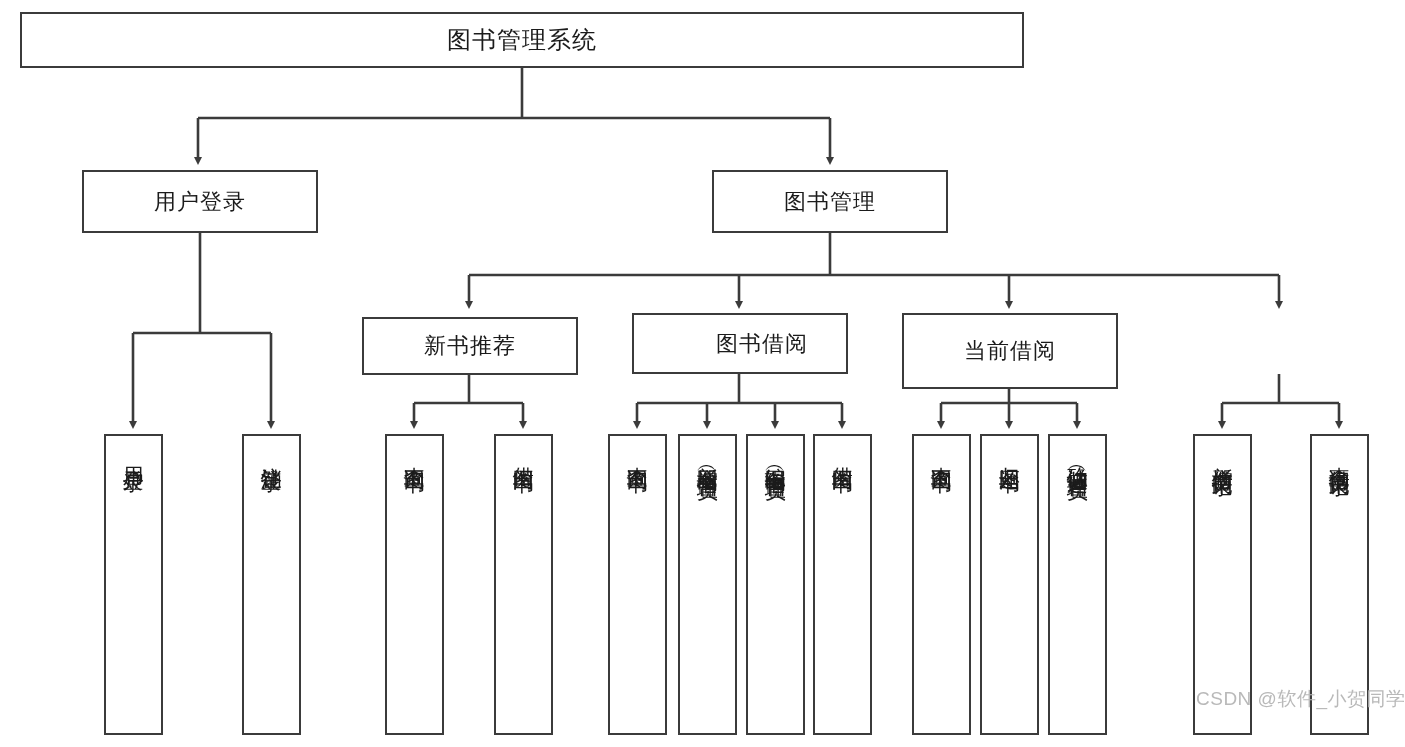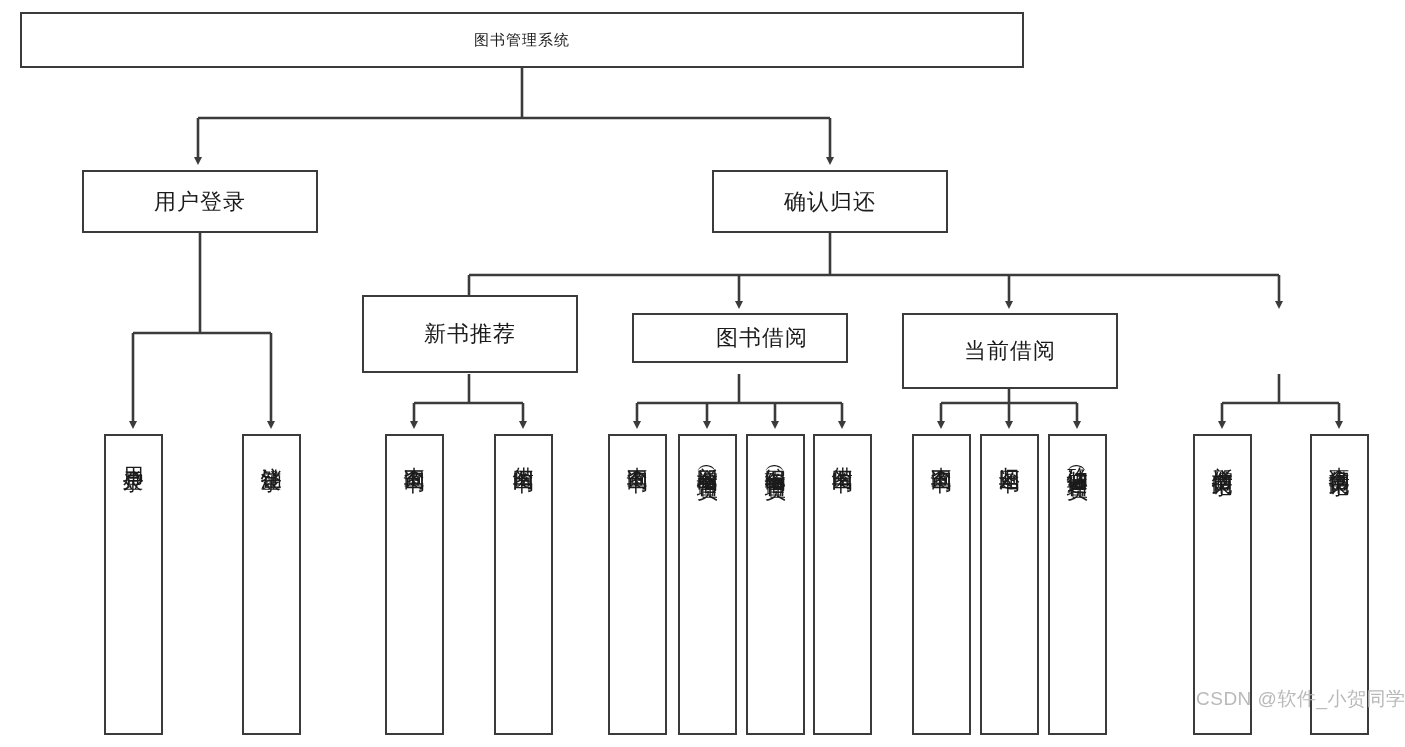--- a/index.html
+++ b/index.html
@@ -39,21 +39,21 @@
     text-align: center;
     line-height: 1.18;
     white-space: nowrap;
   }
   
   .node.h .label {
     font-size: 22px;
     letter-spacing: 1px;
   }
   .node.h.root .label {
-    font-size: 15px;
+    font-size: 24px;
   }
   
   .node.v {
     align-items: flex-start;
     justify-content: center;
     padding-top: 14px;
   }
   .node.v .label {
     font-size: 21px;
     writing-mode: vertical-rl;
@@ -127,27 +127,27 @@
   </svg>
 
   <div class="node h root" style="left:20px; top:12px; width:1004px; height:56px;">
     <span class="label">图书管理系统</span>
   </div>
 
   <div class="node h" style="left:82px; top:170px; width:236px; height:63px;">
     <span class="label">用户登录</span>
   </div>
   <div class="node h" style="left:712px; top:170px; width:236px; height:63px;">
-    <span class="label">确认归还</span>
+    <span class="label">图书管理</span>
   </div>
 
-  <div class="node h" style="left:362px; top:295px; width:216px; height:78px;">
+  <div class="node h" style="left:362px; top:317px; width:216px; height:58px;">
     <span class="label">新书推荐</span>
   </div>
-  <div class="node h" style="left:632px; top:313px; width:216px; height:50px;padding-left:44px;">
+  <div class="node h" style="left:632px; top:313px; width:216px; height:61px;padding-left:44px;">
     <span class="label">图书借阅</span>
   </div>
   <div class="node h" style="left:902px; top:313px; width:216px; height:76px;">
     <span class="label">当前借阅</span>
   </div>
 
   <div class="node v" style="left:104px; top:434px; width:59px; height:301px;">
     <span class="label">用户登录</span>
   </div>
   <div class="node v" style="left:242px; top:434px; width:59px; height:301px;">

